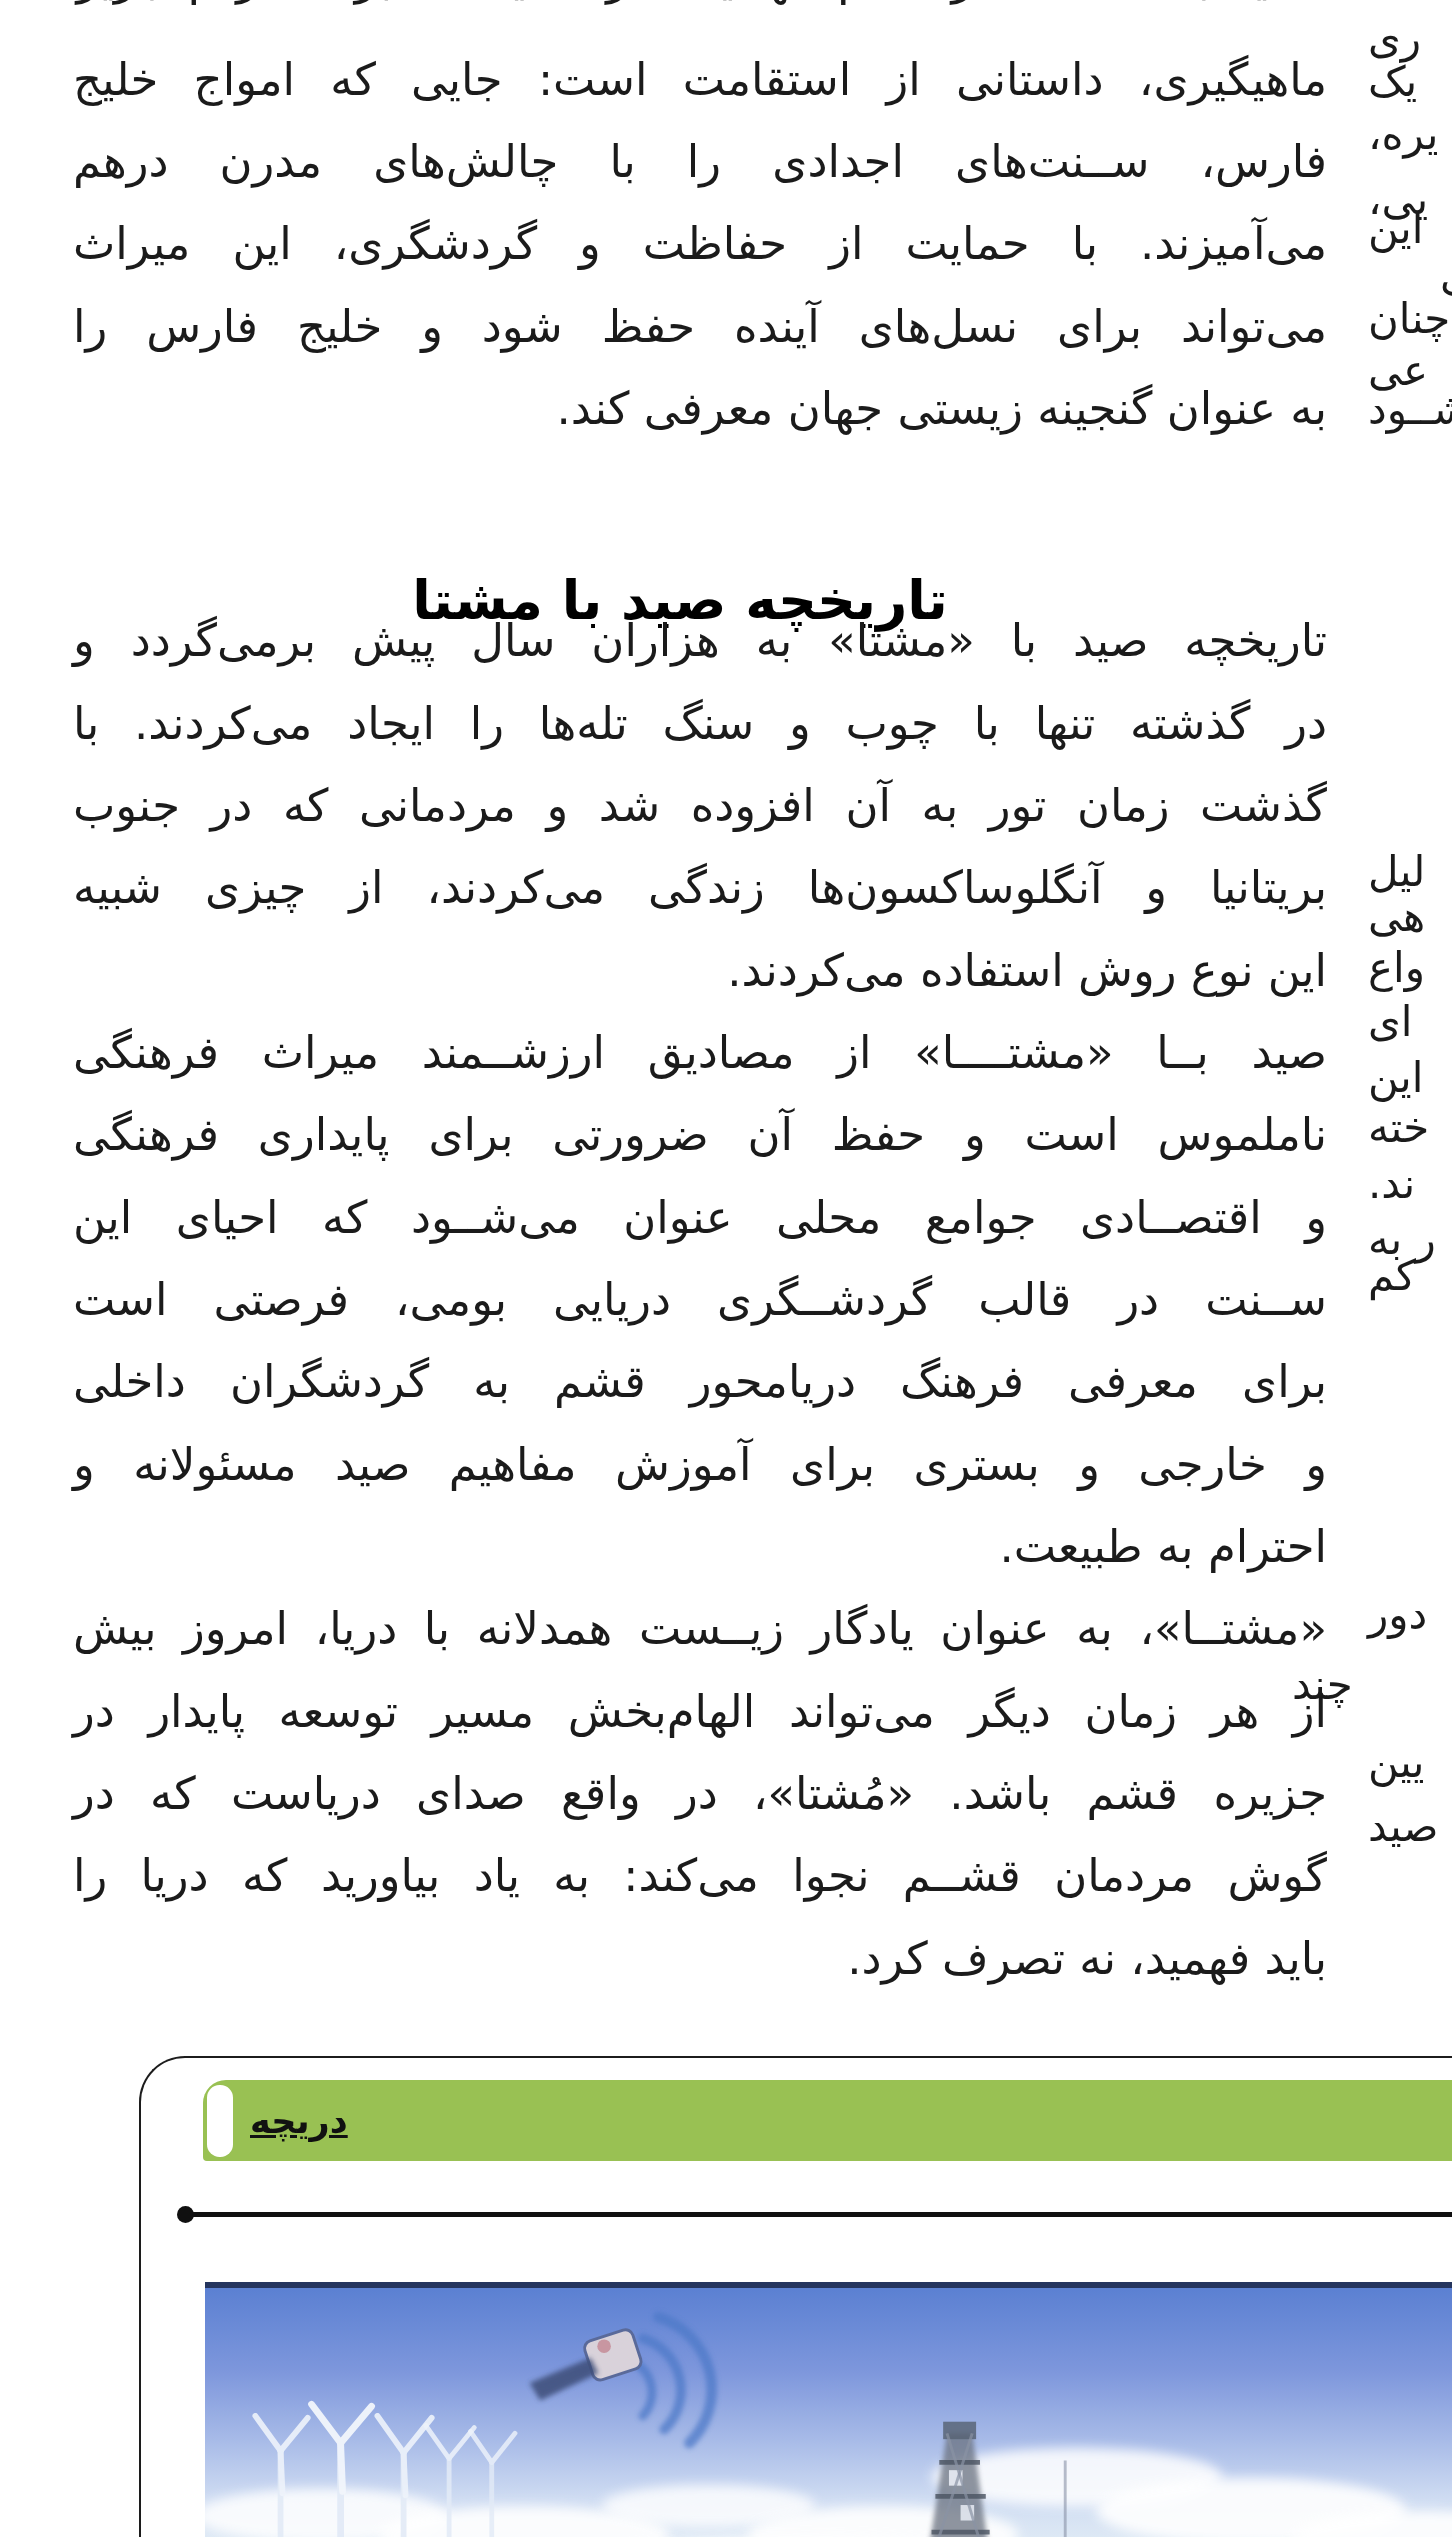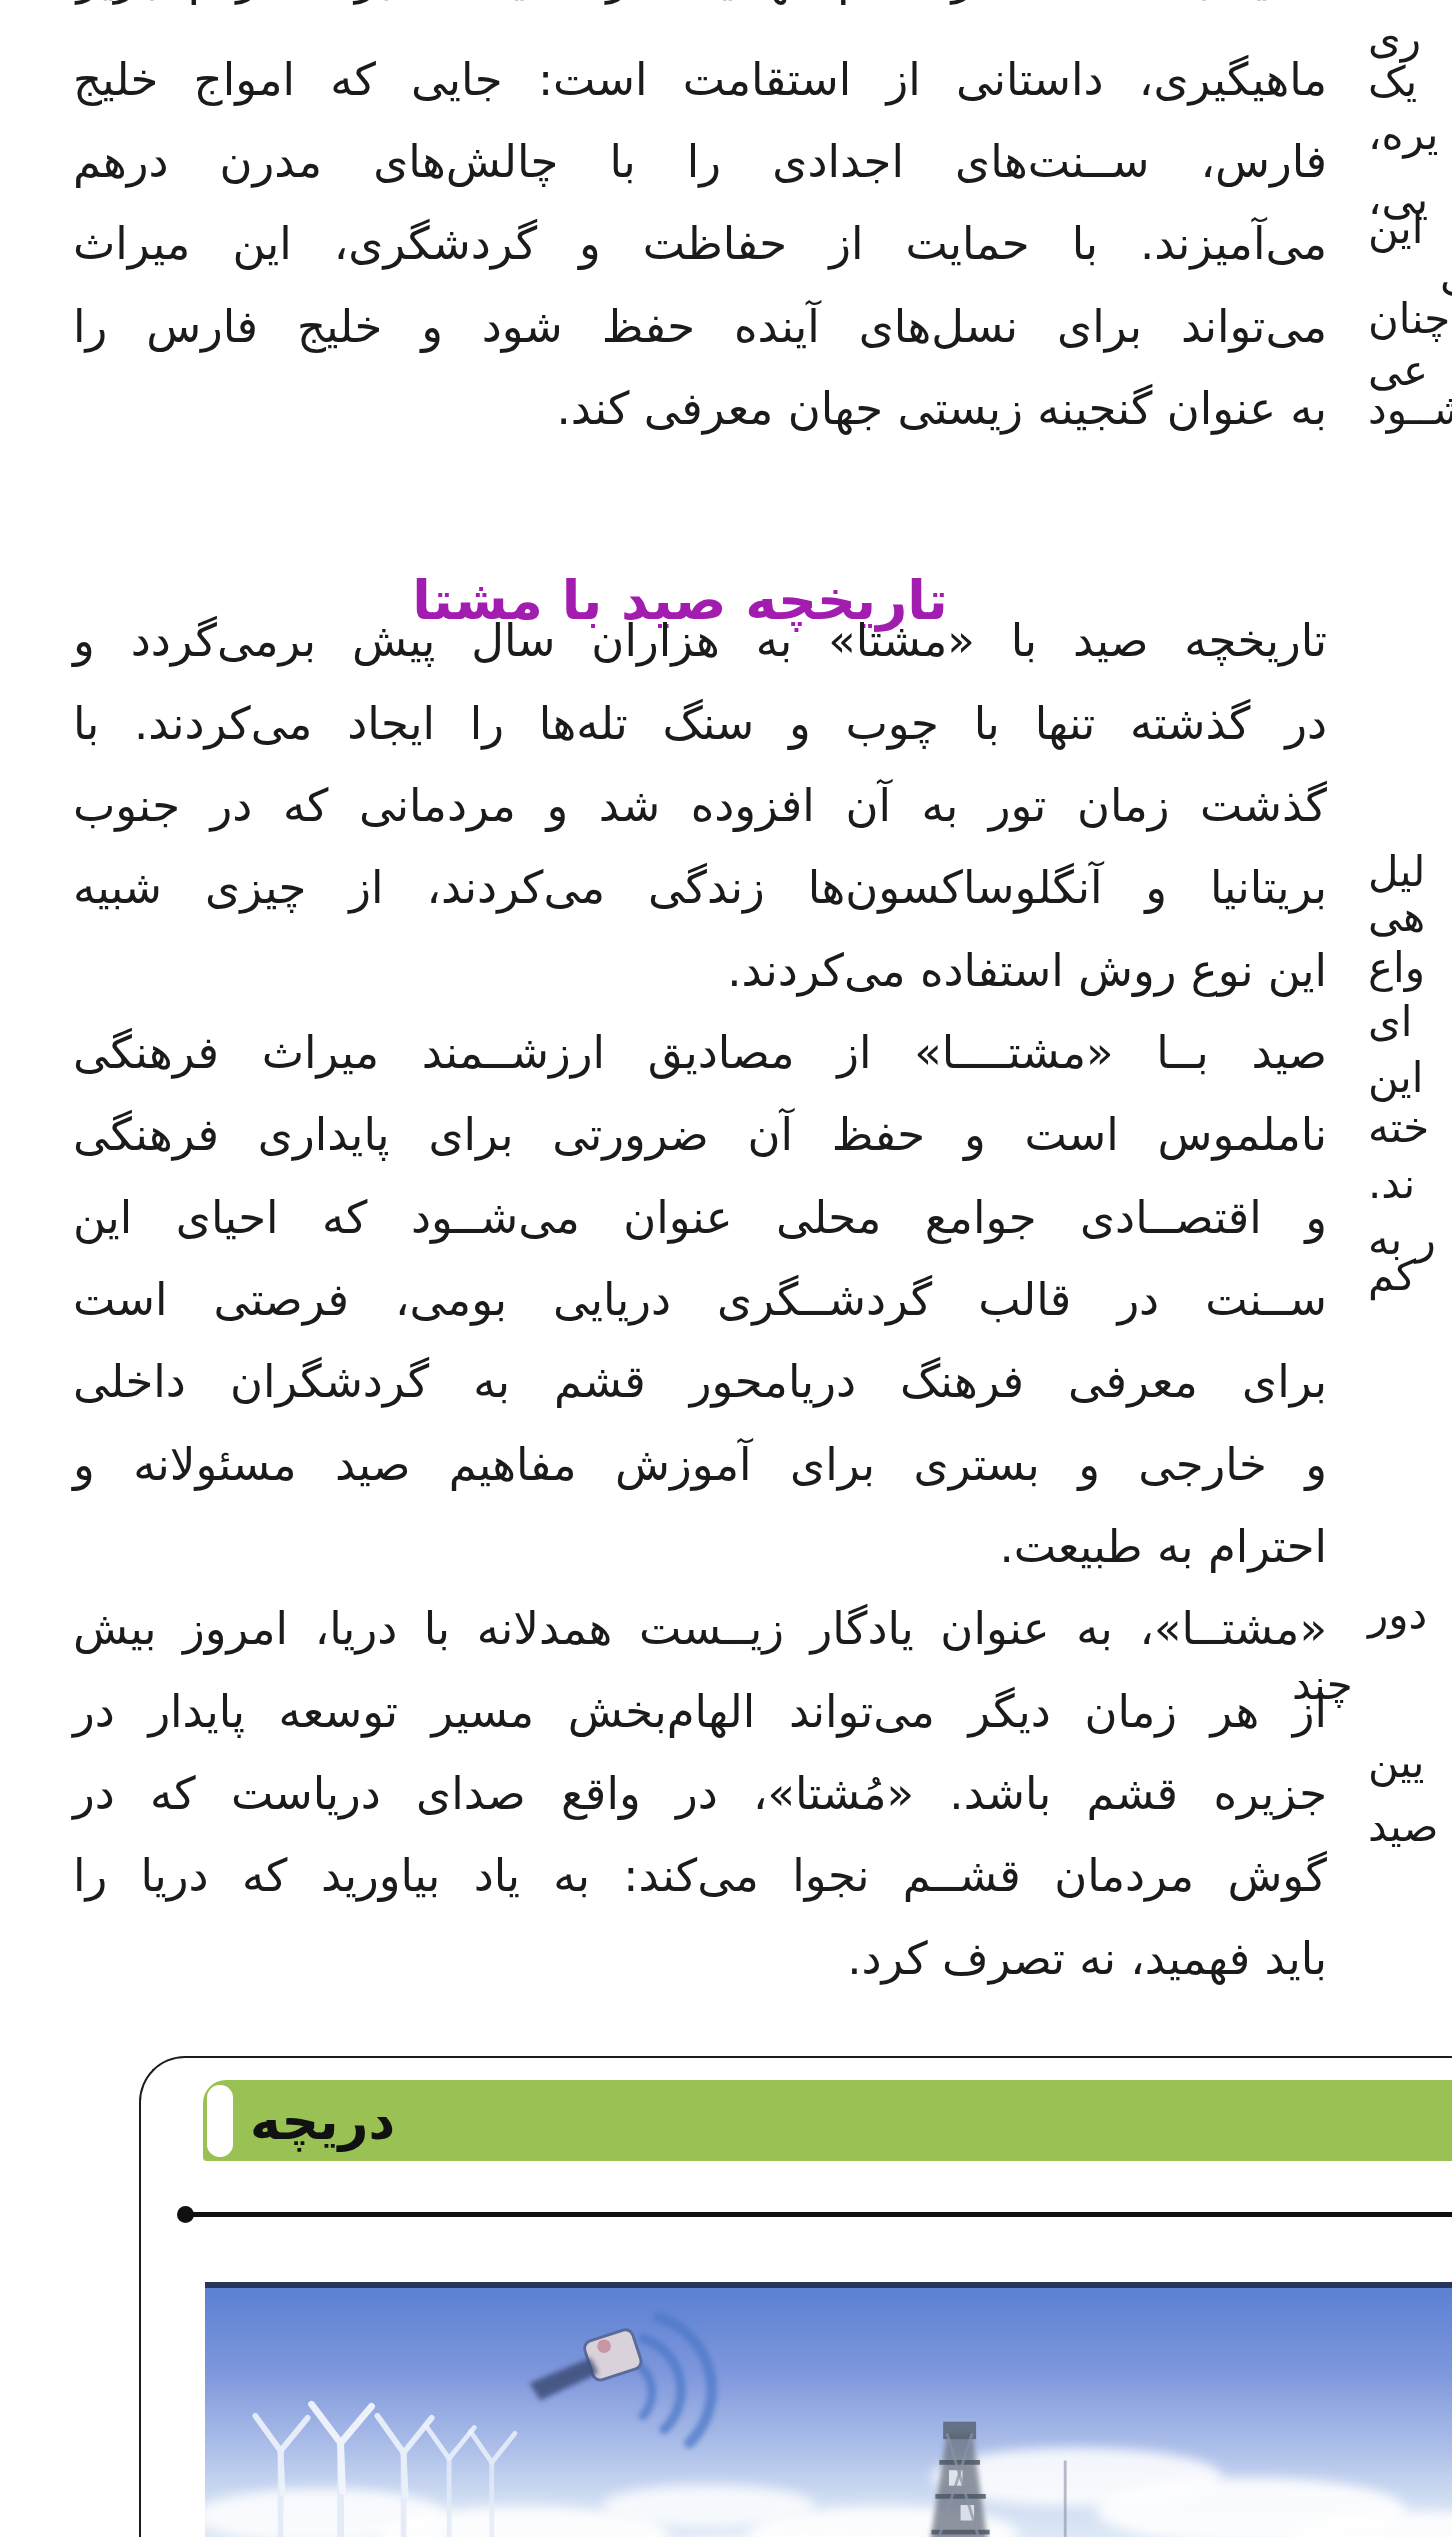--- a/index.html
+++ b/index.html
@@ -27,21 +27,21 @@
   }
   .partial-clip .inner{
     position:absolute;top:-62px;left:0;width:100%;
     font-size:45px;line-height:82px;white-space:nowrap;
     text-align:justify;text-align-last:justify;
   }
   .article-heading{
     position:absolute;left:0;top:511px;width:100%;
     font-size:54px;font-weight:bold;line-height:89px;
     text-align:center;text-align-last:center;
-    color:#a21caf;
+    color:#000000;
   }
   
   .margin-frag{
     position:absolute;
     font-size:42px;line-height:52px;white-space:nowrap;
     color:#1b1b1b;
   }
   
   .daricheh-box{
     position:absolute;left:139px;top:2056px;width:1375px;height:542px;
@@ -53,21 +53,21 @@
     position:absolute;left:203px;top:2080px;width:1310px;height:81px;
     background:#99c153;
     border-radius:23px 0 0 3.9px;
   }
   .daricheh-notch{
     position:absolute;left:207px;top:2085px;width:26px;height:72px;
     background:#ffffff;border-radius:12.6px;
   }
   .daricheh-label{
     position:absolute;left:250px;top:2090px;
-    font-size:52px;font-weight:bold;color:#111;line-height:62px;
+    font-size:35px;font-weight:bold;color:#111;line-height:62px;text-decoration:underline;
   }
   .rule-dot{
     position:absolute;left:177px;top:2206px;width:17.4px;height:17.4px;
     background:#101010;border-radius:50%;
   }
   .rule-line{
     position:absolute;left:190px;top:2212px;width:1288px;height:4.8px;
     background:#101010;
   }
   

